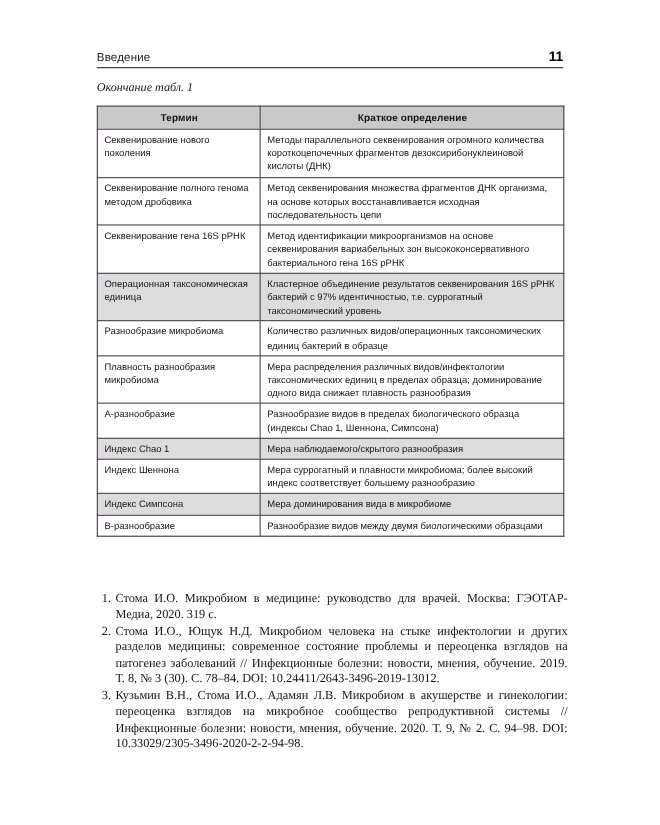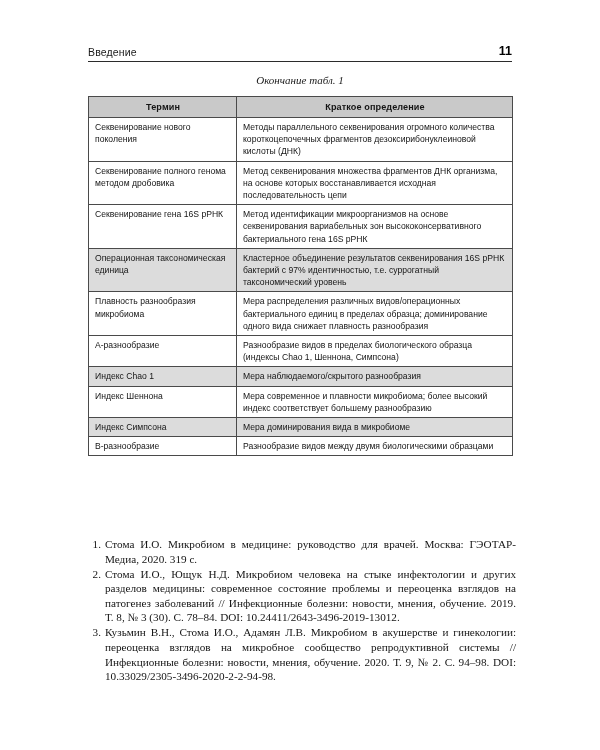--- a/index.html
+++ b/index.html
@@ -47,21 +47,21 @@
     font-weight: bold;
     color: #000000;
   }
 
   
   .tbl-caption {
     position: absolute;
     left: 88px;
     top: 74px;
     width: 424px;
-    text-align: center;
+    text-align: left;
     font-family: "Liberation Serif", serif;
     font-style: italic;
     font-size: 11px;
     color: #1a1a1a;
   }
 
   
   .tbl-wrap {
     position: absolute;
     left: 88px;
@@ -181,34 +181,38 @@
           </tr>
           <tr class="plain">
             <td>Секвенирование гена 16S рРНК</td>
             <td>Метод идентификации микроорганизмов на основе секвенирования вариабельных зон высококонсервативного бактериального гена 16S рРНК</td>
           </tr>
           <tr class="shaded">
             <td>Операционная таксономическая единица</td>
             <td>Кластерное объединение результатов секвенирования 16S рРНК бактерий с 97% идентичностью, т.е. суррогатный таксономический уровень</td>
           </tr>
           <tr class="plain">
+            <td>Разнообразие микробиома</td>
+            <td>Количество различных видов/операционных таксономических единиц бактерий в образце</td>
+          </tr>
+          <tr class="plain">
             <td>Плавность разнообразия микробиома</td>
-            <td>Мера распределения различных видов/операционных бактериального единиц в пределах образца; доминирование одного вида снижает плавность разнообразия</td>
+            <td>Мера распределения различных видов/инфектологии таксономических единиц в пределах образца; доминирование одного вида снижает плавность разнообразия</td>
           </tr>
           <tr class="plain">
             <td>А-разнообразие</td>
             <td>Разнообразие видов в пределах биологического образца (индексы Chao 1, Шеннона, Симпсона)</td>
           </tr>
           <tr class="shaded">
             <td>Индекс Chao 1</td>
             <td>Мера наблюдаемого/скрытого разнообразия</td>
           </tr>
           <tr class="plain">
             <td>Индекс Шеннона</td>
-            <td>Мера современное и плавности микробиома; более высокий индекс соответствует большему разнообразию</td>
+            <td>Мера суррогатный и плавности микробиома; более высокий индекс соответствует большему разнообразию</td>
           </tr>
           <tr class="shaded">
             <td>Индекс Симпсона</td>
             <td>Мера доминирования вида в микробиоме</td>
           </tr>
           <tr class="plain">
             <td>В-разнообразие</td>
             <td>Разнообразие видов между двумя биологическими образцами</td>
           </tr>
         </tbody>

